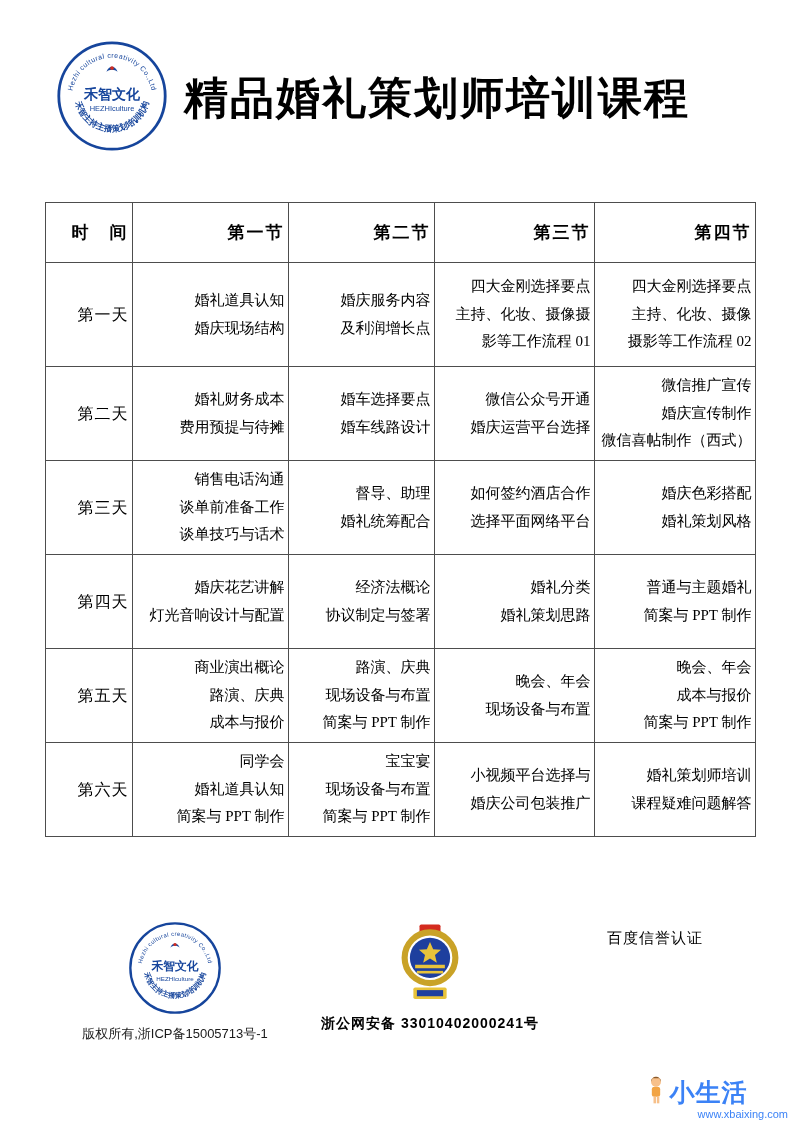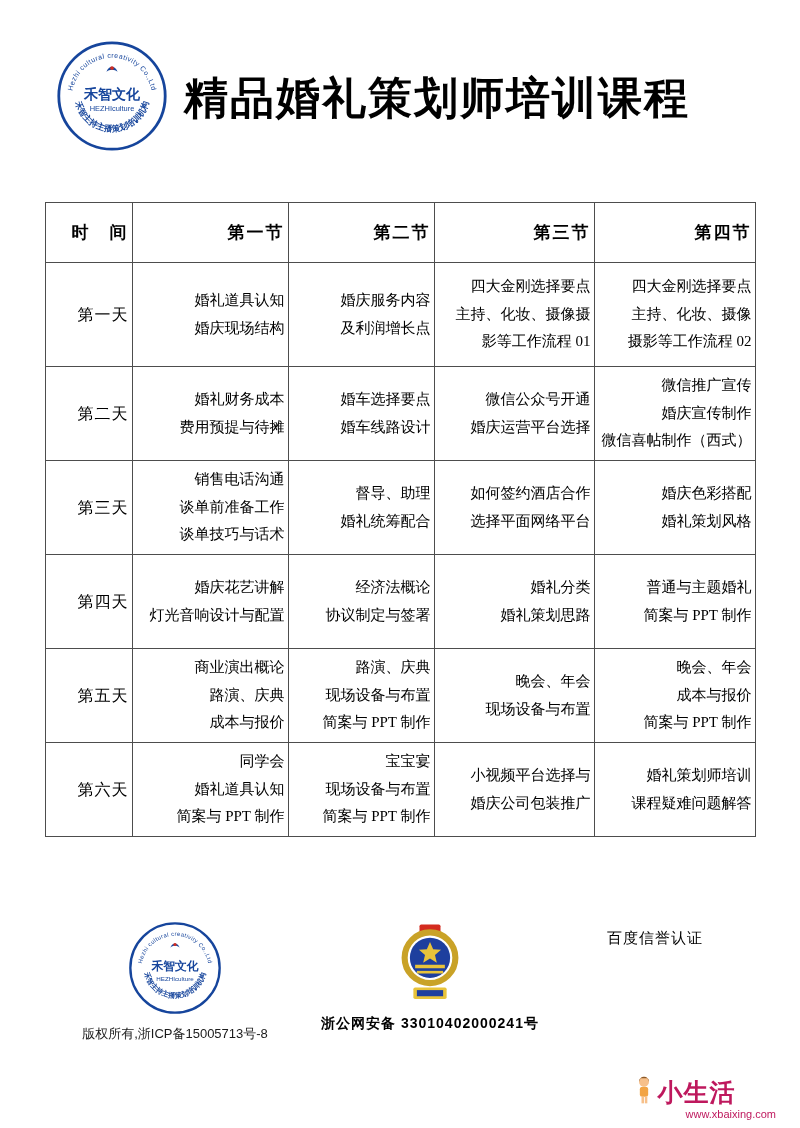--- a/index.html
+++ b/index.html
@@ -69,22 +69,22 @@
   .copyright { font-size: 13px; color: #1a1a1a; }
   .police-text { font-size: 14px; font-weight: bold; color: #000; letter-spacing: 1px; }
   .baidu-name { font-size: 16px; font-weight: bold; color: #0f2f72; letter-spacing: 3px; margin-top: 2px; }
   .baidu-sub { font-size: 8px; color: #777; letter-spacing: 1.5px; margin-top: 2px; }
   .baidu-cert { font-size: 15px; color: #000; margin-top: 8px; letter-spacing: 1px; }
   .baidu-stack { display: flex; flex-direction: column; align-items: center; gap: 0; }
 
   
   .watermark {
     position: absolute;
-    right: 24px; bottom: 8px;
-    color: #be185d;
+    right: 12px; bottom: 8px;
+    color: #3b82f6;
   }
   .wm-top { display: flex; align-items: center; gap: 4px; }
   .wm-name {
     font-size: 25px; font-weight: bold;
     text-shadow: 0 0 2px #ffffff;
     letter-spacing: 1px;
   }
   .wm-url { font-size: 11px; margin-left: 28px; margin-top: -1px; padding-left: 24px; }
 </style>
 </head>
@@ -221,21 +221,21 @@
         <textPath href="#arcTop2" startOffset="50%" text-anchor="middle">Hezhi cultural creativity Co.,Ltd</textPath>
       </text>
       <text font-size="9" font-weight="bold" fill="#16459c">
         <textPath href="#arcBot2" startOffset="50%" text-anchor="middle">禾智主持主播策划培训机构</textPath>
       </text>
       <path d="M54,34 C57,27 63,27 66,34 C63,31 57,31 54,34 Z" fill="#16459c"></path>
       <circle cx="60" cy="30" r="2" fill="#d42b1e"></circle>
       <text x="60" y="63" text-anchor="middle" font-size="15" font-weight="bold" fill="#16459c">禾智文化</text>
       <text x="60" y="76" text-anchor="middle" font-size="8" fill="#16459c">HEZHIculture</text>
     </svg>
-    <div class="copyright">版权所有,浙ICP备15005713号-8</div>
+    <div class="copyright">版权所有,浙ICP备15005713号-1</div>
   </div>
 
   <div class="footer-col center">
     <svg viewBox="0 0 80 96" width="70" height="84">
       <rect x="28" y="4" width="24" height="11" rx="2" fill="#d42b1e"></rect>
       <circle cx="40" cy="42" r="29" fill="none" stroke="#c9a227" stroke-width="7"></circle>
       <circle cx="40" cy="42" r="23" fill="#1e3f9e"></circle>
       <path d="M40,24 l3.6,8.2 9,0.7 -6.9,5.9 2.1,8.8 -7.8,-4.7 -7.8,4.7 2.1,-8.8 -6.9,-5.9 9,-0.7 Z" fill="#e8c33a"></path>
       <rect x="23" y="50" width="34" height="4" fill="#e8c33a"></rect>
       <rect x="25" y="57" width="30" height="3" fill="#e8c33a"></rect>

